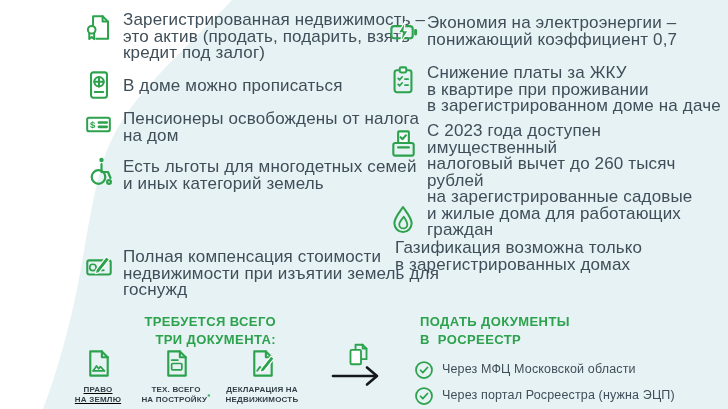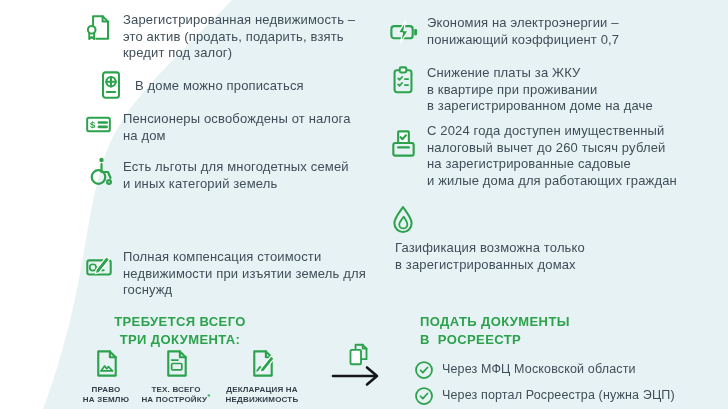--- a/index.html
+++ b/index.html
@@ -9,29 +9,29 @@
     font-family:"Liberation Sans","DejaVu Sans",sans-serif;
     -webkit-font-smoothing:antialiased;
   }
   .bg{position:absolute;top:0;left:0;z-index:0;}
   .layer{position:absolute;top:0;left:0;width:728px;height:409px;z-index:1;}
 
   .row{position:absolute;display:flex;align-items:flex-start;}
   .ic-box{width:32px;flex:0 0 32px;display:flex;justify-content:flex-start;}
   .b-text{
     margin-left:7px;white-space:pre-line;
-    font-size:13px;line-height:16.5px;color:#3f4e58;letter-spacing:.15px;
+    font-size:17px;line-height:16.5px;color:#3f4e58;letter-spacing:.15px;
   }
 
   .green-heading{
     position:absolute;white-space:pre-line;
     font-size:13px;line-height:17.5px;font-weight:bold;
     color:#2ca24d;letter-spacing:.4px;
   }
-  #docs-heading{left:84px;top:313px;width:192px;text-align:center;}
+  #docs-heading{left:84px;top:313px;width:192px;text-align:right;}
   #submit-heading{left:420px;top:313px;}
 
   .doc{position:absolute;top:348px;text-align:center;}
   .doc .ic-box{margin:0 auto;justify-content:center;width:100%;}
   .doc-label{
     margin-top:6px;font-size:8px;line-height:10px;font-weight:bold;
     color:#333f47;letter-spacing:.2px;
   }
   .doc-label .lbl{white-space:pre-line;}
   .doc-mark{color:#2ca24d;font-size:8px;position:relative;top:-3px;}
@@ -60,21 +60,21 @@
         <path d="M20.5 3.5 V9.5 H26.5"></path>
         <path d="M5.8 21.5 V28.8 L8.5 26.6 L11.2 28.8 V21.5" fill="#fff"></path>
         <circle cx="8.5" cy="18.5" r="4.2" fill="#fff"></circle>
       </svg>
     </span>
     <div class="b-text" style="margin-top:2px;">Зарегистрированная недвижимость –
 это актив (продать, подарить, взять
 кредит под залог)</div>
   </div>
 
-  <div class="row" style="left:96px;top:70px;">
+  <div class="row" style="left:84px;top:70px;">
     <span class="ic-box">
       <svg width="30" height="30" viewBox="0 0 32 32" fill="none" stroke="#2ca24d" stroke-width="2.2" stroke-linecap="round" stroke-linejoin="round">
         <rect x="7.5" y="2.5" width="17" height="27" rx="2.5"></rect>
         <circle cx="16" cy="12.5" r="5"></circle>
         <path d="M16 7.5 V17.5 M11 12.5 H21"></path>
         <path d="M11.5 23.5 H20.5"></path>
       </svg>
     </span>
     <div class="b-text" style="margin-top:8px;">В доме можно прописаться</div>
   </div>
@@ -150,41 +150,41 @@
 
   <div class="row" style="left:388px;top:118px;">
     <span class="ic-box" style="margin-top:10px;">
       <svg width="31" height="31" viewBox="0 0 32 32" fill="none" stroke="#2ca24d" stroke-width="2.2" stroke-linecap="round" stroke-linejoin="round">
         <rect x="10.5" y="3.5" width="11" height="12" rx="1" fill="#fff"></rect>
         <path d="M13 9.5 l2 2 3.5-4"></path>
         <rect x="5.5" y="15.5" width="21" height="13" rx="2"></rect>
         <path d="M10.5 20 H21.5" stroke-width="2.4"></path>
       </svg>
     </span>
-    <div class="b-text" style="margin-top:5px;">С 2024 года доступен имущественный
+    <div class="b-text" style="margin-top:5px;">С 2023 года доступен имущественный
 налоговый вычет до 260 тысяч рублей
 на зарегистрированные садовые
 и жилые дома для работающих граждан</div>
   </div>
 
   <div class="row" style="left:388px;top:201px;flex-direction:column;">
     <span class="ic-box" style="margin-top:3px;">
       <svg width="30" height="30" viewBox="0 0 32 32" fill="none" stroke="#2ca24d" stroke-width="2.2" stroke-linecap="round" stroke-linejoin="round">
         <path d="M16 3.2 C12 9 6.8 14.8 6.8 20.6 a9.2 9.2 0 0 0 18.4 0 C25.2 14.8 20 9 16 3.2 Z"></path>
         <path d="M16.8 13.5 C14.6 16.6 12 19.2 12 21.8 a4.3 4.3 0 0 0 8.6 0 C20.6 19.4 18.6 16.5 16.8 13.5 Z" stroke-width="1.9"></path>
       </svg>
     </span>
     <div class="b-text" style="margin-top:4px;">Газификация возможна только
 в зарегистрированных домах</div>
   </div>
 
   <div id="docs-heading" class="green-heading">ТРЕБУЕТСЯ ВСЕГО
 ТРИ ДОКУМЕНТА:</div>
 
-  <div class="doc" style="left:64px;width:84px;">
+  <div class="doc" style="left:56px;width:84px;text-decoration:underline;">
     <span class="ic-box">
       <svg width="31" height="31" viewBox="0 0 32 32" fill="none" stroke="#2ca24d" stroke-width="2.2" stroke-linecap="round" stroke-linejoin="round">
         <path d="M7.5 3.5 H19.5 L25.5 9.5 V28.5 H7.5 Z"></path>
         <path d="M19.5 3.5 V9.5 H25.5"></path>
         <path d="M10.5 23.5 L14 18.5 L16.2 21.4 L18 19.2 L22 23.5" stroke-width="1.8"></path>
         <path d="M10.5 23.5 H22" stroke-width="1.8"></path>
       </svg>
     </span>
     <div class="doc-label"><span class="lbl">ПРАВО
 НА ЗЕМЛЮ</span><span class="doc-mark"></span></div>

